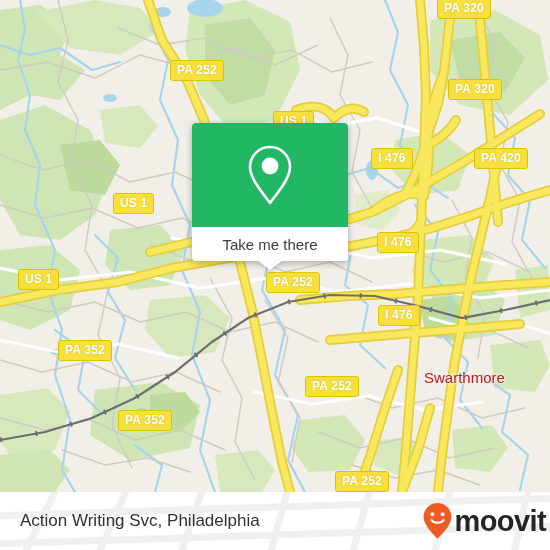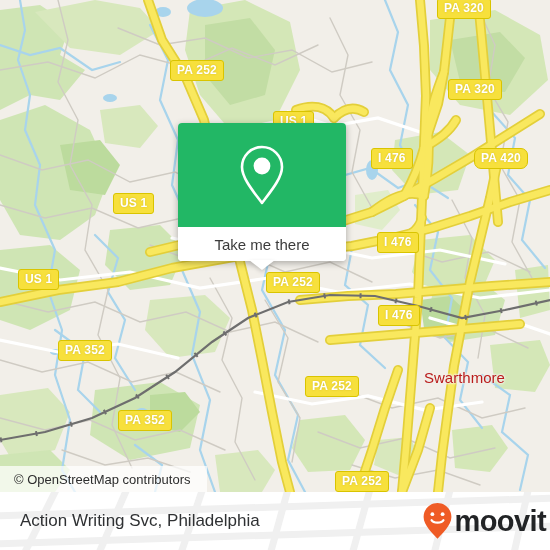--- a/index.html
+++ b/index.html
@@ -55,23 +55,23 @@
     font-size: 15px;
     white-space: nowrap;
     text-shadow:
        1px 0 2px #f2efe9, -1px 0 2px #f2efe9,
        0 1px 2px #f2efe9, 0 -1px 2px #f2efe9;
   }
 
   
   #popup {
     position: absolute;
-    left: 178px;
+    left: 192px;
     top: 123px;
-    width: 168px;
+    width: 156px;
     border-radius: 4px;
     box-shadow: 0 2px 7px rgba(0,0,0,0.30);
     background: #ffffff;
     overflow: visible;
   }
   #popup-head {
     background: #22b765;
     border-radius: 4px 4px 0 0;
     height: 104px;
     display: flex;
@@ -322,21 +322,21 @@
       <g fill="none" stroke="#6e6e6e" stroke-width="5" stroke-linecap="butt" stroke-dasharray="2 34">
         <path d="M0,440 L45,432 L92,418 L135,398 L175,372 L212,342 L248,318 L288,302 L330,295 L375,296 L418,306 L462,318 L505,310 L550,300"></path>
       </g>
     </svg>
 
     <div class="shield" style="left:437px; top:-2px;">PA 320</div>
     <div class="shield" style="left:170px; top:60px;">PA 252</div>
     <div class="shield" style="left:448px; top:79px;">PA 320</div>
     <div class="shield" style="left:273px; top:111px;">US 1</div>
     <div class="shield" style="left:371px; top:148px;">I 476</div>
-    <div class="shield" style="left:474px; top:148px;border-radius:7px;">PA 420</div>
+    <div class="shield" style="left:474px; top:148px;">PA 420</div>
     <div class="shield" style="left:113px; top:193px;">US 1</div>
     <div class="shield" style="left:377px; top:232px;">I 476</div>
     <div class="shield" style="left:18px; top:269px;">US 1</div>
     <div class="shield" style="left:266px; top:272px;">PA 252</div>
     <div class="shield" style="left:378px; top:305px;">I 476</div>
     <div class="shield" style="left:58px; top:340px;">PA 352</div>
     <div class="shield" style="left:305px; top:376px;">PA 252</div>
     <div class="shield" style="left:118px; top:410px;">PA 352</div>
     <div class="shield" style="left:335px; top:471px;">PA 252</div>
 
@@ -348,23 +348,20 @@
           <path d="M25,4 C13.9,4 5,12.9 5,24 C5,35 16,48 25,60 C34,48 45,35 45,24 C45,12.9 36.1,4 25,4 Z" fill="none" stroke="#ffffff" stroke-width="2.6" stroke-linejoin="round"></path>
           <circle cx="25" cy="23" r="8.4" fill="#ffffff"></circle>
         </svg>
       </div>
       <div id="popup-foot">
         <span>Take me there</span>
       </div>
       <div id="popup-tail"></div>
     </div>
 
-    <div id="attribution">
-      <span>© OpenStreetMap contributors</span>
-    </div>
   </div>
 
   <div id="footer">
     <svg id="footer-watermark" viewBox="0 0 550 58">
       <g fill="none" stroke="#f0f0f0" stroke-width="7" stroke-linecap="round">
         <path d="M60,-10 L20,70"></path>
         <path d="M130,-10 L95,70"></path>
         <path d="M205,-10 L178,70"></path>
         <path d="M290,-10 L268,70"></path>
         <path d="M372,-10 L350,70"></path>

